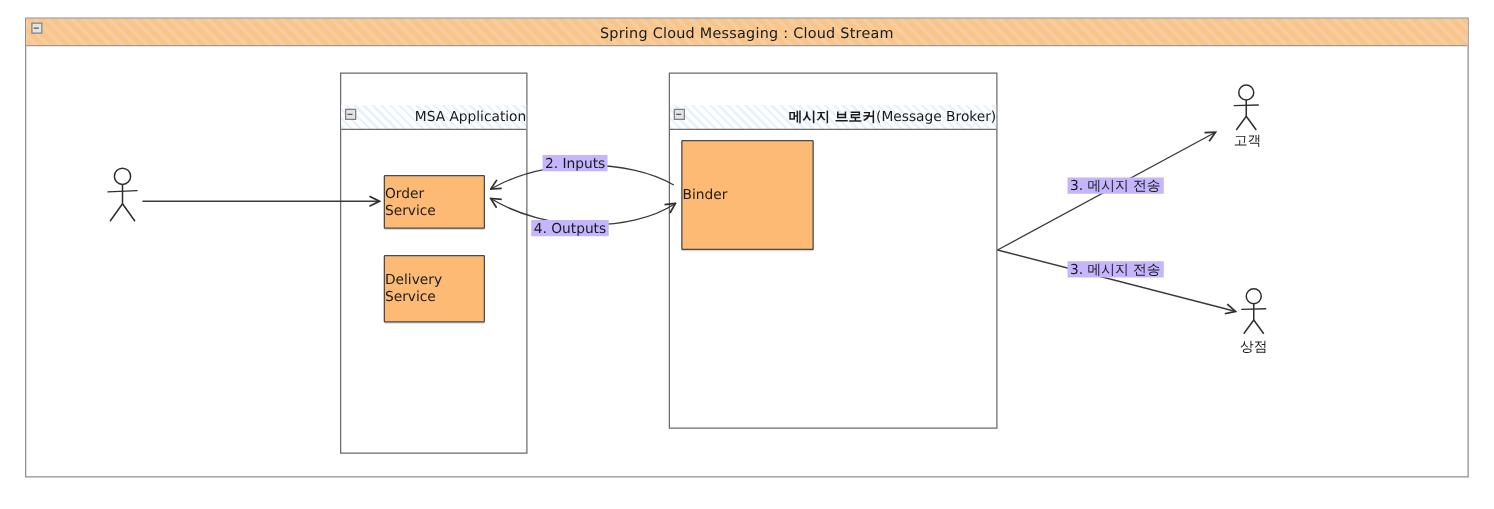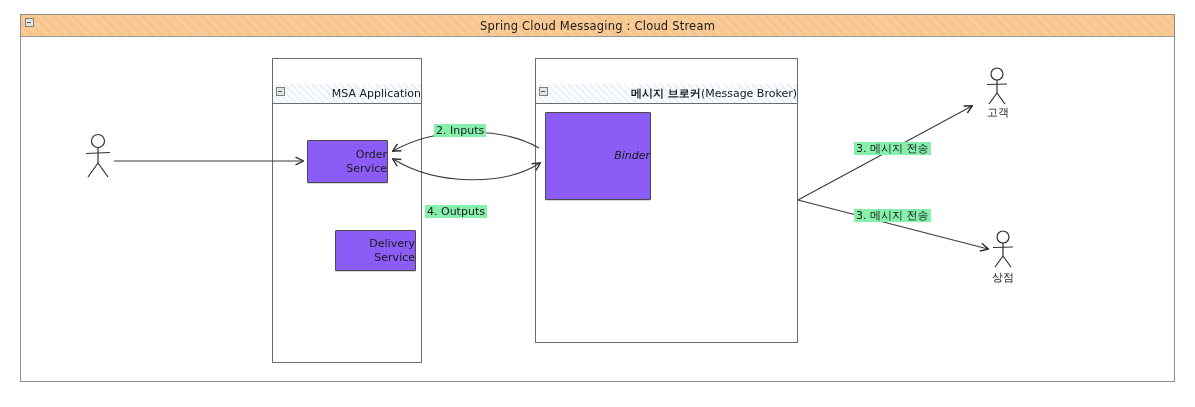--- a/index.html
+++ b/index.html
@@ -35,39 +35,39 @@
     background:repeating-linear-gradient(45deg,#e9f1fa 0 2px,#fdfeff 2px 5px);
     border-bottom:1.2px solid #6b6b6b;
     display:flex;align-items:center;justify-content:flex-end;
     font-size:11px;white-space:nowrap;margin-top:25px;
   }
   .container-header .collapse-icon{left:3px;top:3px;}
   #msa-container{left:272px;top:58px;width:150px;height:305px;}
   #broker-container{left:535px;top:58px;width:263px;height:285px;}
   
   .node-box{
-    position:absolute;border:1.3px solid #4a4a4a;background:#8b5cf6;box-sizing:border-box;
-    display:flex;flex-direction:column;align-items:flex-end;justify-content:center;
+    position:absolute;border:1.3px solid #4a4a4a;background:#fdba74;box-sizing:border-box;
+    display:flex;flex-direction:column;align-items:flex-start;justify-content:center;
     font-size:11px;line-height:14px;text-align:center;border-radius:1px;
     box-shadow:0 1px 0 rgba(100,100,100,.25);
   }
   #order-node{left:307px;top:140px;width:81px;height:43px;}
-  #delivery-node{left:307px;top:230px;width:81px;height:41px;margin-left:28px;}
-  #binder-node{left:545px;top:112px;width:106px;height:88px;font-style:italic;}
+  #delivery-node{left:307px;top:204px;width:81px;height:54px;}
+  #binder-node{left:545px;top:112px;width:106px;height:88px;}
   #middleware-node{left:657px;top:79px;width:121px;height:241px;}
   
   #arrow-layer{position:absolute;left:0;top:0;width:1195px;height:407px;pointer-events:none;}
   
   .edge-label{
-    position:absolute;background:#86efac;font-size:11px;line-height:13px;
+    position:absolute;background:#c4b5fd;font-size:11px;line-height:13px;
     white-space:nowrap;padding:0 2px;text-align:center;
   }
   #client-msg-label{left:141px;top:145px;width:130px;white-space:normal;}
   #inputs-label{left:434px;top:124px;}
-  #outputs-label{left:425px;top:176px;margin-top:29px;}
+  #outputs-label{left:425px;top:176px;}
   #send-customer-label{left:854px;top:142px;}
   #send-store-label{left:854px;top:209px;}
   
   .actor-label{
     position:absolute;font-size:11px;line-height:13px;text-align:center;white-space:nowrap;
   }
   #client-label{left:38px;top:184px;width:120px;}
   #customer-label{left:977px;top:106px;width:42px;}
   #store-label{left:982px;top:271px;width:42px;}
   .bold{font-weight:bold;}

